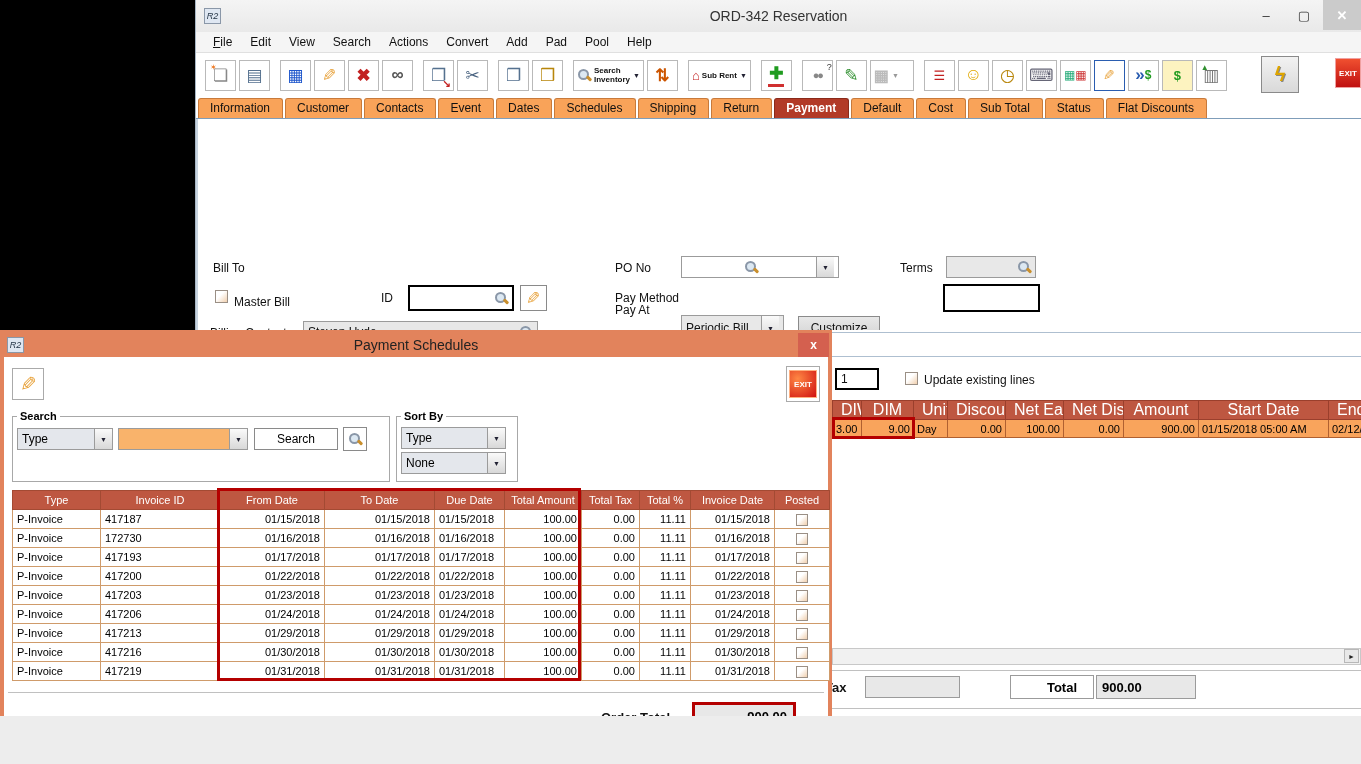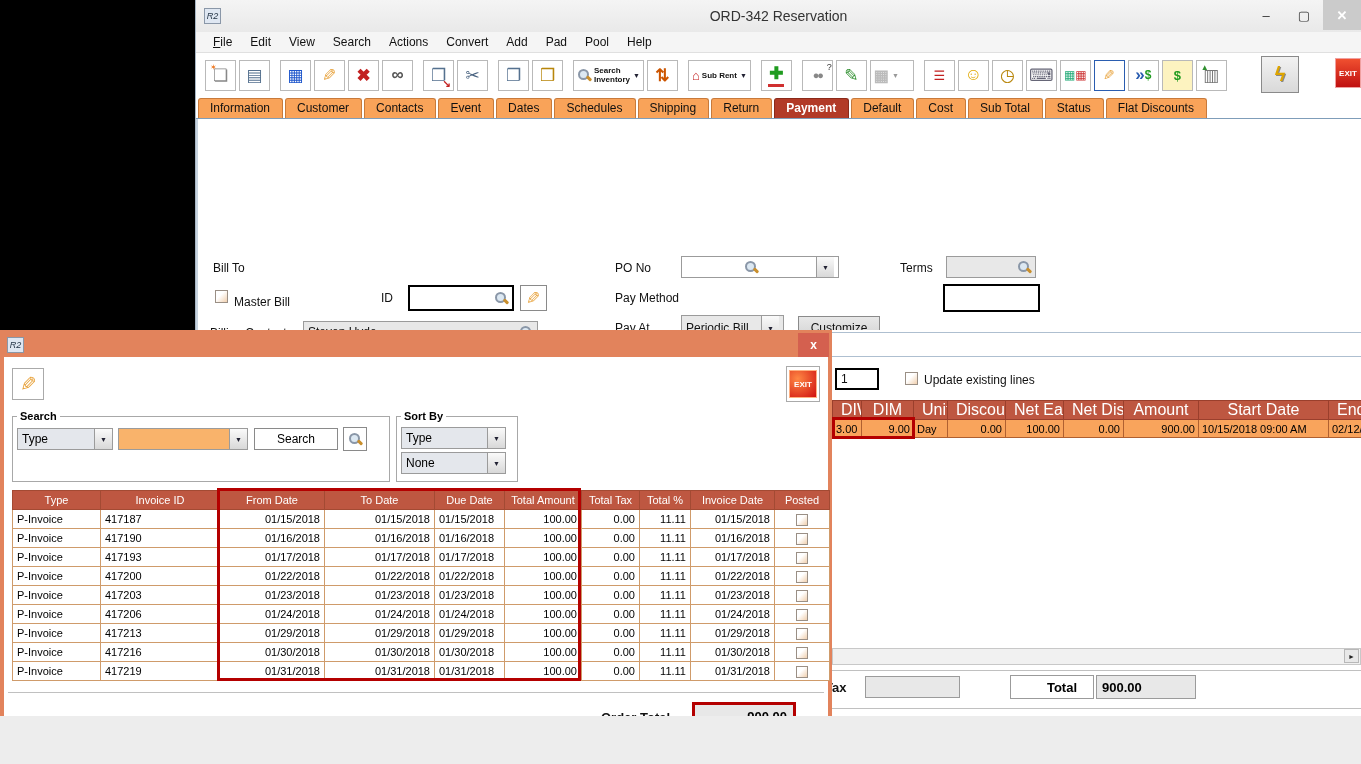--- a/index.html
+++ b/index.html
@@ -247,21 +247,21 @@
       <div class="fld focus" style="left:745px;top:165px;width:97px;height:28px;">
           <span></span>
         </div>
 
       <span class="flabel" style="left:12px;top:207px;">Billing Contact</span>
       <div class="fld" style="left:105px;top:202px;width:235px;">
           <span>Steven Hyde</span>
           <span class="mag"></span>
         </div>
 
-      <span class="flabel" style="left:417px;top:202px;">Pay At</span>
+      <span class="flabel" style="left:417px;top:184px;">Pay At</span>
       <div class="fld" style="left:483px;top:196px;width:103px;height:26px;">
           <span style="overflow:hidden;white-space:nowrap;">Periodic Bill...</span>
           <span class="combo-arr">▼</span>
         </div>
       <div class="btnbox" style="left:600px;top:197px;width:82px;height:24px;">Customize</div>
 
       <span class="flabel" style="left:417px;top:233px;">Billing Terms</span>
       <div class="redbox" style="left:475px;top:224px;width:198px;height:34px;"></div>
       <div class="fld" style="left:481px;top:229px;width:186px;">
           <span>Daily_Reset OFF</span>
@@ -337,21 +337,21 @@
           </thead>
         <tbody>
             <tr id="lines-grid-row">
               <td class="l">3.00</td>
               <td class="r">9.00</td>
               <td class="l">Day</td>
               <td class="r">0.00</td>
               <td class="r">100.00</td>
               <td class="r">0.00</td>
               <td class="r">900.00</td>
-              <td class="l">10/15/2018 09:00 AM</td>
+              <td class="l">01/15/2018 05:00 AM</td>
               <td class="l">02/12/</td>
             </tr>
           </tbody>
       </table>
     </div>
     <div class="redbox" style="left:0px;top:87px;width:83px;height:22px;"></div>
 
     <div class="hscroll">
         <span class="arr">►</span>
       </div>
@@ -364,20 +364,21 @@
     <div class="totalbox" style="left:178px;top:345px;width:84px;height:24px;background:#fff;font-weight:bold;justify-content:center;padding-left:20px;">Total</div>
     <div class="totalbox" style="left:264px;top:345px;width:100px;height:24px;background:#e8e8e8;font-weight:bold;padding-left:5px;">
         <span>900.00</span>
       </div>
     <div class="groove" style="left:0;top:378px;width:529px;"></div>
   </div>
 
   <div class="dialog">
     <div class="dtitle">
       <span class="r2icon">R2</span>
+      <span class="dtext">Payment Schedules</span>
     </div>
     <span class="dclose">x</span>
 
     <div class="dpencil">
         <span class="pencil" style="font-size:20px;">✎</span>
       </div>
     <div class="dexit">
         <span class="inner">EXIT</span>
       </div>
 
@@ -451,21 +452,21 @@
               <td class="r">01/15/2018</td>
               <td class="l">01/15/2018</td>
               <td class="r">100.00</td>
               <td class="r">0.00</td>
               <td class="r">11.11</td>
               <td class="r">01/15/2018</td>
               <td class="c"><span class="cb"></span></td>
             </tr>
             <tr>
               <td class="l">P-Invoice</td>
-              <td class="l">417190</td>
+              <td class="l">172730</td>
               <td class="r">01/16/2018</td>
               <td class="r">01/16/2018</td>
               <td class="l">01/16/2018</td>
               <td class="r">100.00</td>
               <td class="r">0.00</td>
               <td class="r">11.11</td>
               <td class="r">01/16/2018</td>
               <td class="c"><span class="cb"></span></td>
             </tr>
             <tr>

